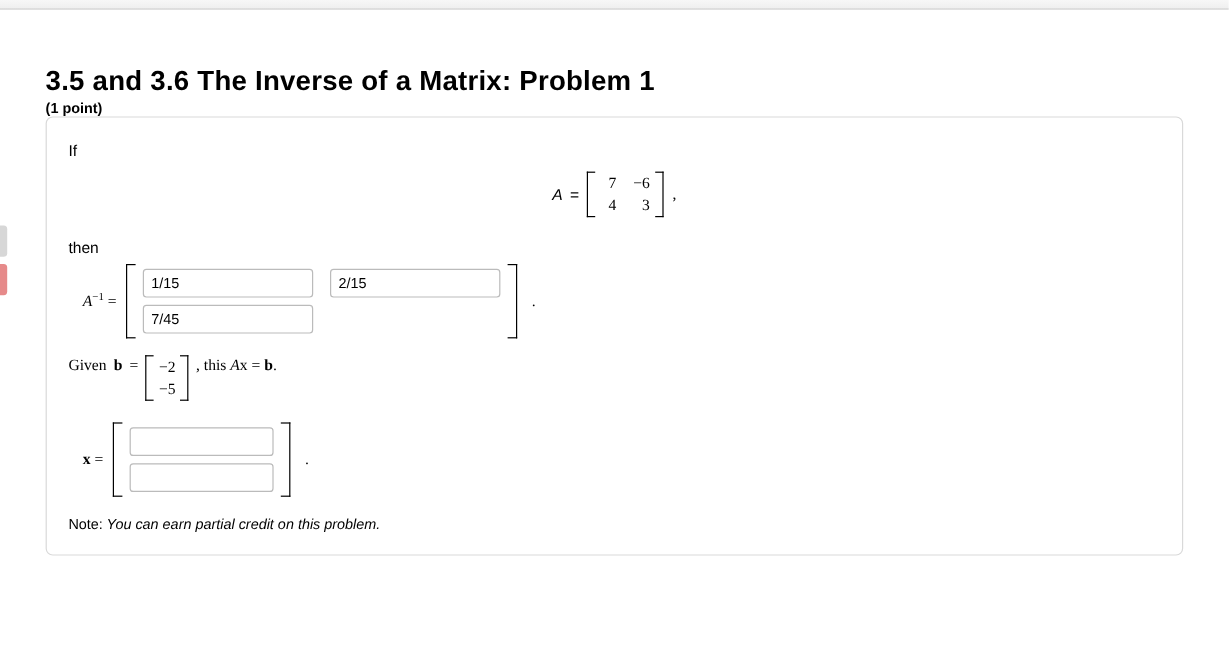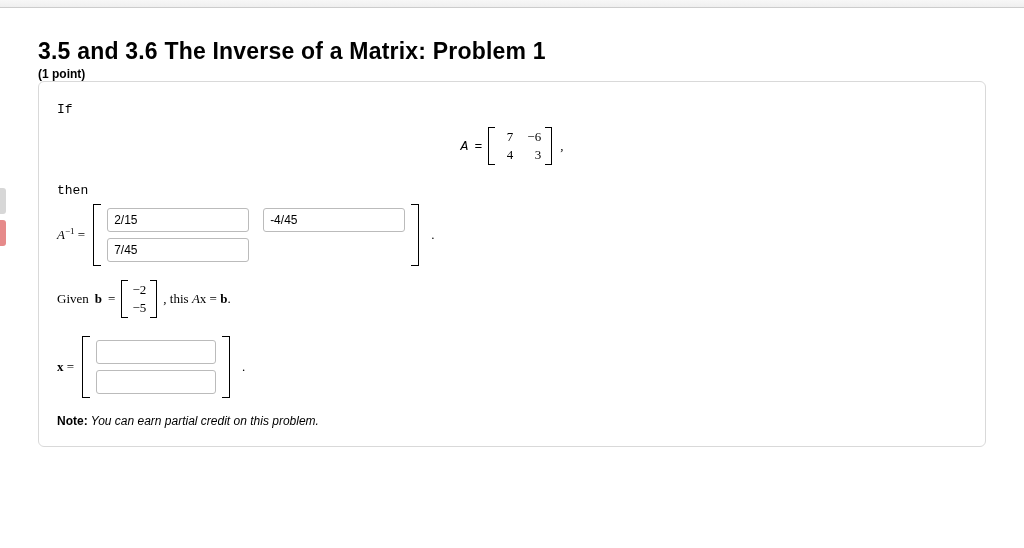--- a/index.html
+++ b/index.html
@@ -19,34 +19,34 @@
     height: 8px;
     border-bottom: 1px solid #ccc;
     background: linear-gradient(#f7f7f7, #efefef);
   }
   .page {
     padding: 22px 38px 0 38px;
   }
   .title {
     font-size: 23px;
     font-weight: 700;
-    margin: 16px 0 2px 0;
+    margin: 32px 0 2px 0;
     letter-spacing: 0.2px;
   }
   .points {
     font-size: 12px;
     font-weight: 700;
   }
   .problem-box {
     border: 1px solid #d9d9d9;
     border-radius: 6px;
     padding: 16px 18px 18px 18px;
     font-size: 13px;
   }
-  .serif { font-family: Liberation Mono, monospace; }
+  .serif { font-family: Liberation Sans, sans-serif; }
   .if-line { margin: 4px 0 10px 0; }
   .centered-eq {
     text-align: center;
     margin: 6px 0 18px 0;
   }
   .eq-row { display: inline-flex; align-items: center; gap: 6px; }
   .ital { font-style: italic; }
   .matrix {
     display: inline-flex;
     align-items: stretch;
@@ -73,20 +73,21 @@
   .mgrid .cell { text-align: right; min-width: 14px; }
   .then-line { margin: 2px 0 6px 0; }
   .inv-row {
     display: flex;
     align-items: center;
     gap: 8px;
     margin: 4px 0 14px 0;
   }
   .label {
     font-family: Georgia, "Times New Roman", serif;
+    margin-left: 12px;
   }
   .sup { font-size: 9px; vertical-align: super; }
   .input-grid {
     display: grid;
     grid-template-columns: 142px 142px;
     column-gap: 14px;
     row-gap: 6px;
     padding: 4px 6px;
   }
   .input-col {
@@ -100,36 +101,36 @@
     height: 24px;
     border: 1px solid #bbb;
     border-radius: 3px;
     padding: 2px 6px;
     font-size: 12px;
     font-family: Arial, sans-serif;
     background: #fff;
   }
   .given-row {
     display: flex;
-    align-items: center;
+    align-items: flex-start;
     gap: 6px;
     margin: 10px 0 18px 0;
     font-family: Georgia, "Times New Roman", serif;
   }
   .x-row {
     display: flex;
     align-items: center;
     gap: 8px;
     margin: 0 0 16px 0;
   }
   .note {
     font-size: 12px;
     margin-top: 6px;
   }
-  .note .b { font-weight: 700; }
+  .note .b { font-weight: 400; }
   .note .i { font-style: italic; margin-top: 12px; }
   .dot { font-family: Georgia, serif; padding-left:4px;}
   .comma { font-family: Georgia, serif; padding-left:2px;}
   .bold { font-weight: 700; }
   .left-tab {
     position: absolute;
     left: 0;
     top: 188px;
     width: 6px;
     height: 60px;
@@ -176,22 +177,22 @@
     <div class="then-line serif">then</div>
 
     <div class="inv-row">
       <span class="label">
         <span class="ital">A</span><span class="sup">−1</span>
         <span> </span><span>=</span>
       </span>
       <span class="matrix">
         <span class="bracket left big"></span>
         <span class="input-grid">
+          <input class="field" value="1/15" style="">
           <input class="field" value="2/15" style="">
-          <input class="field" value="-4/45" style="">
           <input class="field" value="7/45" style="">
         </span>
         <span class="bracket right big"></span>
       </span>
       <span class="dot">.</span>
     </div>
 
     <div class="given-row">
       <span>Given </span>
       <span class="bold">b</span>

